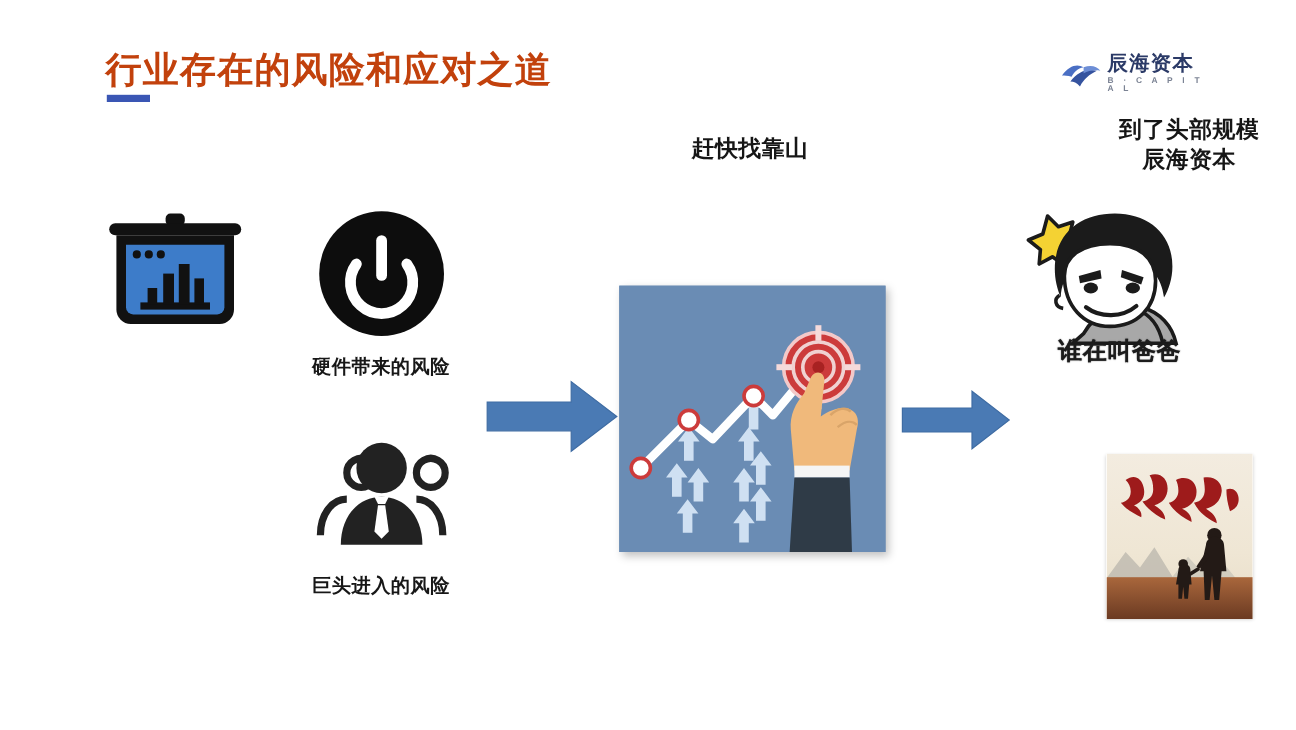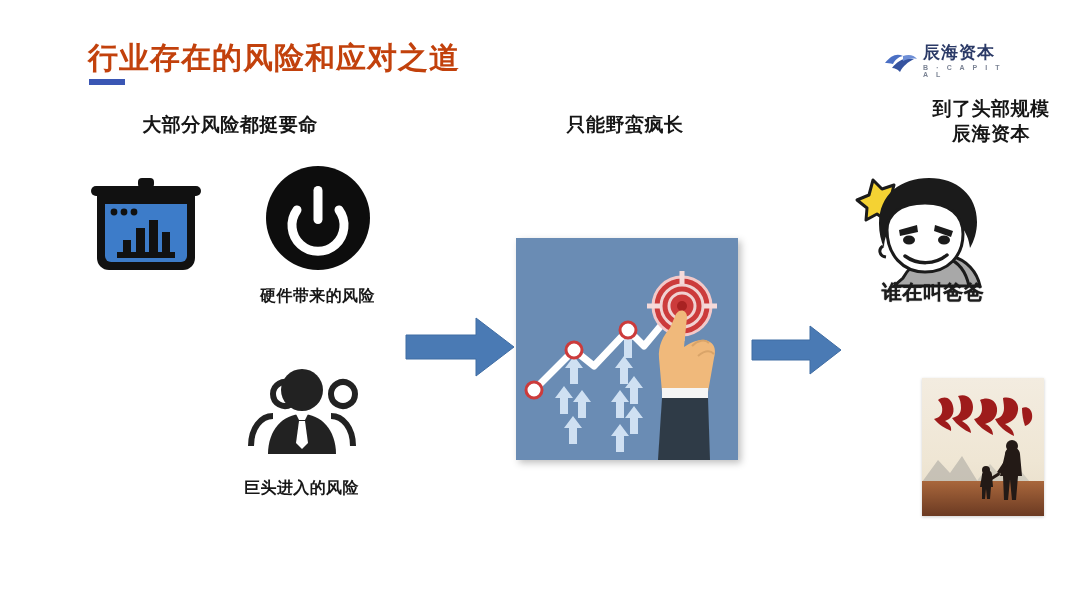--- a/index.html
+++ b/index.html
@@ -92,23 +92,23 @@
   }
   .risk-cell .risk-label {
     margin-top: 8px;
     font-size: 16px;
     font-weight: bold;
     color: #171717;
     letter-spacing: 0.4px;
     white-space: nowrap;
   }
   .cell-a { left: 68px;  top: 168px; }
-  .cell-b { left: 240px; top: 158px; }
+  .cell-b { left: 240px; top: 168px; }
   .cell-c { left: 68px;  top: 350px; }
-  .cell-d { left: 224px; top: 350px; text-align: center; }
+  .cell-d { left: 240px; top: 350px; text-align: center; }
 
   
   .arrow { position: absolute; }
   .arrow-1 { left: 404px; top: 316px; width: 112px; height: 62px; }
   .arrow-2 { left: 750px; top: 324px; width: 92px; height: 52px; }
 
   
   .center-illu {
     position: absolute;
     left: 516px;
@@ -166,22 +166,21 @@
       <path d="M1 13 C7 5, 13 3, 19 6 C14 7, 11 10, 9 14 C6 13, 3 13, 1 13 Z" fill="#4a6fc4"></path>
       <path d="M8 18 C14 10, 21 7, 30 9 C24 12, 19 16, 16 22 C13 19, 11 18, 8 18 Z" fill="#35539f"></path>
       <path d="M19 6 C25 4, 30 5, 33 9 C28 8, 23 9, 19 11 Z" fill="#6d8ed6"></path>
     </svg>
     <div class="logo-text">
       <div class="logo-cn">辰海资本</div>
       <div class="logo-en">B · C A P I T A L</div>
     </div>
   </div>
 
-  <div class="col-head col-head-1">大部分风险都挺要命</div>
-  <div class="col-head col-head-2">只能野蛮疯长</div>
+  <div class="col-head col-head-2">赶快找靠山</div>
   <div class="col-head col-head-3">
     <div>到了头部规模</div>
     <div>辰海资本</div>
   </div>
 
   <div class="risk-cell cell-a">
     <div class="icon-wrap">
       <svg width="126" height="108" viewBox="0 0 126 108">
         <rect x="55" y="4" width="16" height="10" rx="4" fill="#111"></rect>
         <rect x="8" y="12" width="110" height="10" rx="5" fill="#111"></rect>

